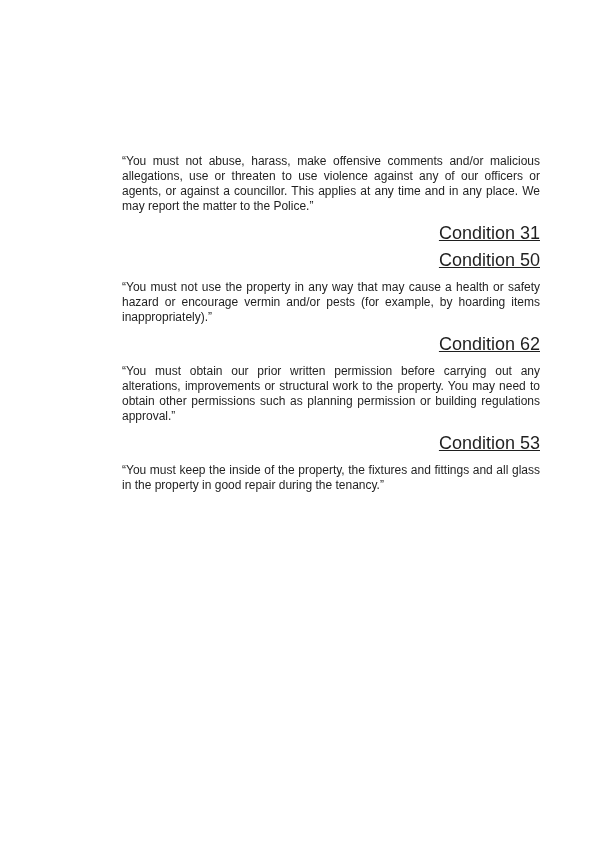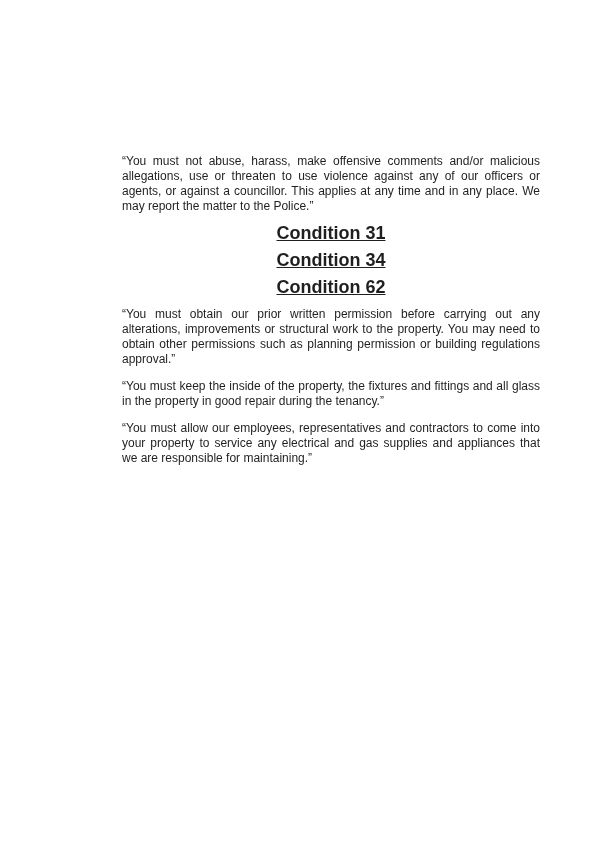--- a/index.html
+++ b/index.html
@@ -28,24 +28,24 @@
     font-size: 12px;
     line-height: 15px;
   }
 
   .para {
     text-align: justify;
     margin-bottom: 12px;
   }
 
   .cond-heading {
-    font-weight: bold;
+    font-weight: normal;
     text-decoration: underline;
     margin-bottom: 12px;
-    text-align: center;
+    text-align: right;
   }
 
   .bottom-bar {
     position: absolute;
     left: 0;
     bottom: 1px;
     width: 601px;
     height: 4px;
     background: #8c8c8c;
   }
@@ -56,29 +56,30 @@
 <div class="page">
   <main class="content">
 
     <p class="para">“You must not abuse, harass, make offensive comments and/or malicious allegations, use or threaten to use violence against any of our officers or agents, or against a councillor. This applies at any time and in any place. We may report the matter to the Police.”</p>
 
     <h2 class="cond-heading">Condition 31</h2>
 
 
 
 
-    <h2 class="cond-heading">Condition 34</h2>
+    <h2 class="cond-heading">Condition 50</h2>
 
+    <p class="para">“You must not use the property in any way that may cause a health or safety hazard or encourage vermin and/or pests (for example, by hoarding items inappropriately).”</p>
 
     <h2 class="cond-heading">Condition 62</h2>
 
     <p class="para">“You must obtain our prior written permission before carrying out any alterations, improvements or structural work to the property. You may need to obtain other permissions such as planning permission or building regulations approval.”</p>
 
+    <h2 class="cond-heading">Condition 53</h2>
 
     <p class="para">“You must keep the inside of the property, the fixtures and fittings and all glass in the property in good repair during the tenancy.”</p>
 
 
-    <p class="para">“You must allow our employees, representatives and contractors to come into your property to service any electrical and gas supplies and appliances that we are responsible for maintaining.”</p>
 
   </main>
 
   <div class="bottom-bar"></div>
 </div>
 
 </body></html>

